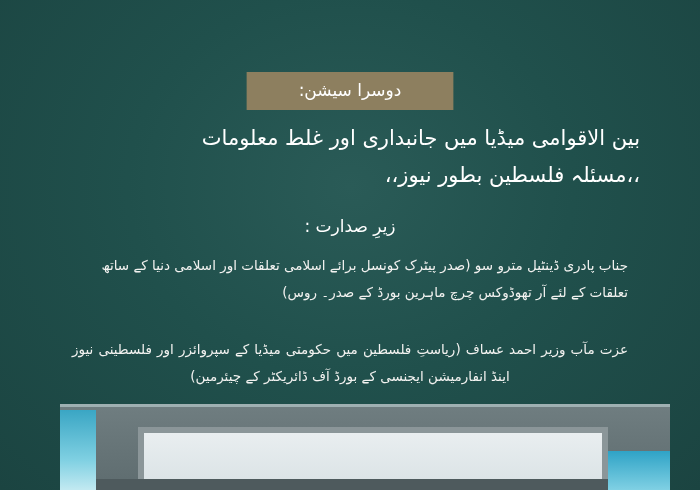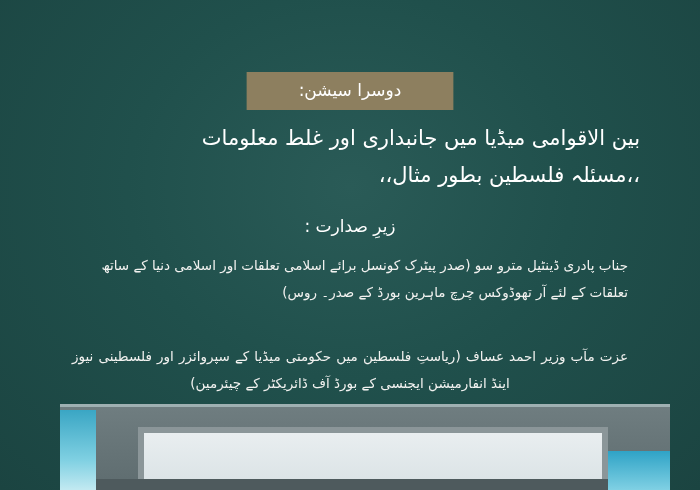--- a/index.html
+++ b/index.html
@@ -94,21 +94,21 @@
     position: absolute;
     left: 72px;
     width: 556px;
     direction: rtl;
     text-align: right;
     color: #f2f2f0;
     font-size: 13.5px;
     line-height: 2.0;
   }
   #chair-block { top: 252px; }
-  #guest-block { top: 343px; text-align: justify; text-align-last: center; }
+  #guest-block { top: 336px; text-align: justify; text-align-last: center; }
 
   
   #photo-panel {
     position: absolute;
     left: 60px;
     top: 404px;
     width: 610px;
     height: 86px;
     background: linear-gradient(180deg, #6f7d80 0%, #5d6b6e 100%);
     border-top: 3px solid #9fb0b2;
@@ -156,21 +156,21 @@
 <div id="slide">
 
   <div id="bg-gradient"></div>
 
   <div id="banner-wrap">
     <div id="banner">دوسرا سیشن:</div>
   </div>
 
   <div id="title-block">
     <div class="title-line">بین الاقوامی میڈیا میں جانبداری اور غلط معلومات</div>
-    <div class="title-line">،،مسئلہ فلسطین بطور مثال،،</div>
+    <div class="title-line">،،مسئلہ فلسطین بطور نیوز،،</div>
   </div>
 
   <div id="subhead">زیرِ صدارت :</div>
 
   <div id="chair-block" class="body-block">جناب پادری ڈینٹیل مترو سو (صدر پیٹرک کونسل برائے اسلامی تعلقات اور اسلامی دنیا کے ساتھ تعلقات کے لئے آر تھوڈوکس چرچ ماہرین بورڈ کے صدر۔ روس)</div>
 
   <div id="guest-block" class="body-block">عزت مآب وزیر احمد عساف (ریاستِ فلسطین میں حکومتی میڈیا کے سپروائزر اور فلسطینی نیوز اینڈ انفارمیشن ایجنسی کے بورڈ آف ڈائریکٹر کے چیئرمین)</div>
 
   <div id="photo-panel">
     <div id="photo-left-strip"></div>

